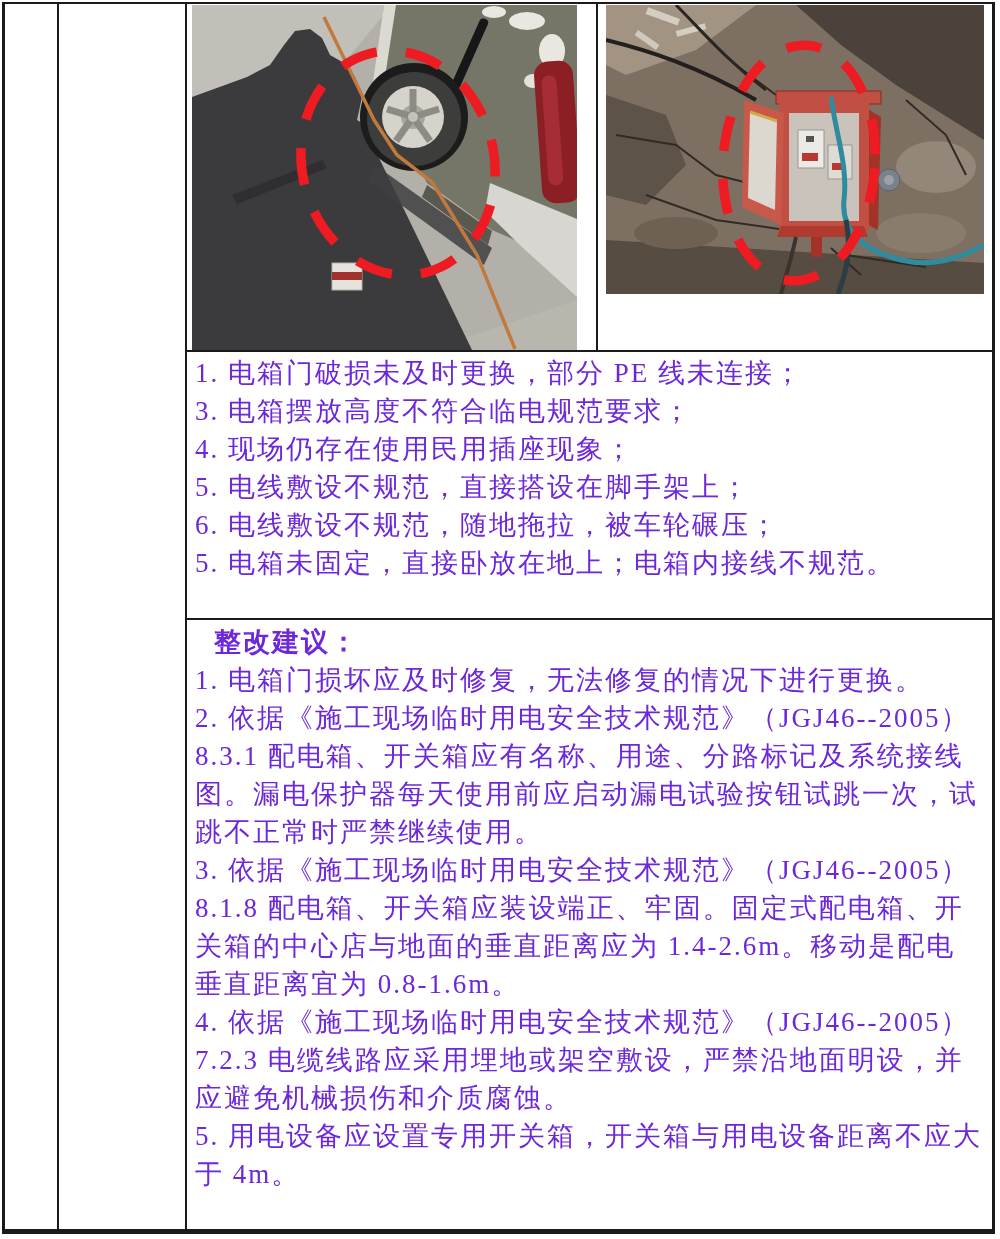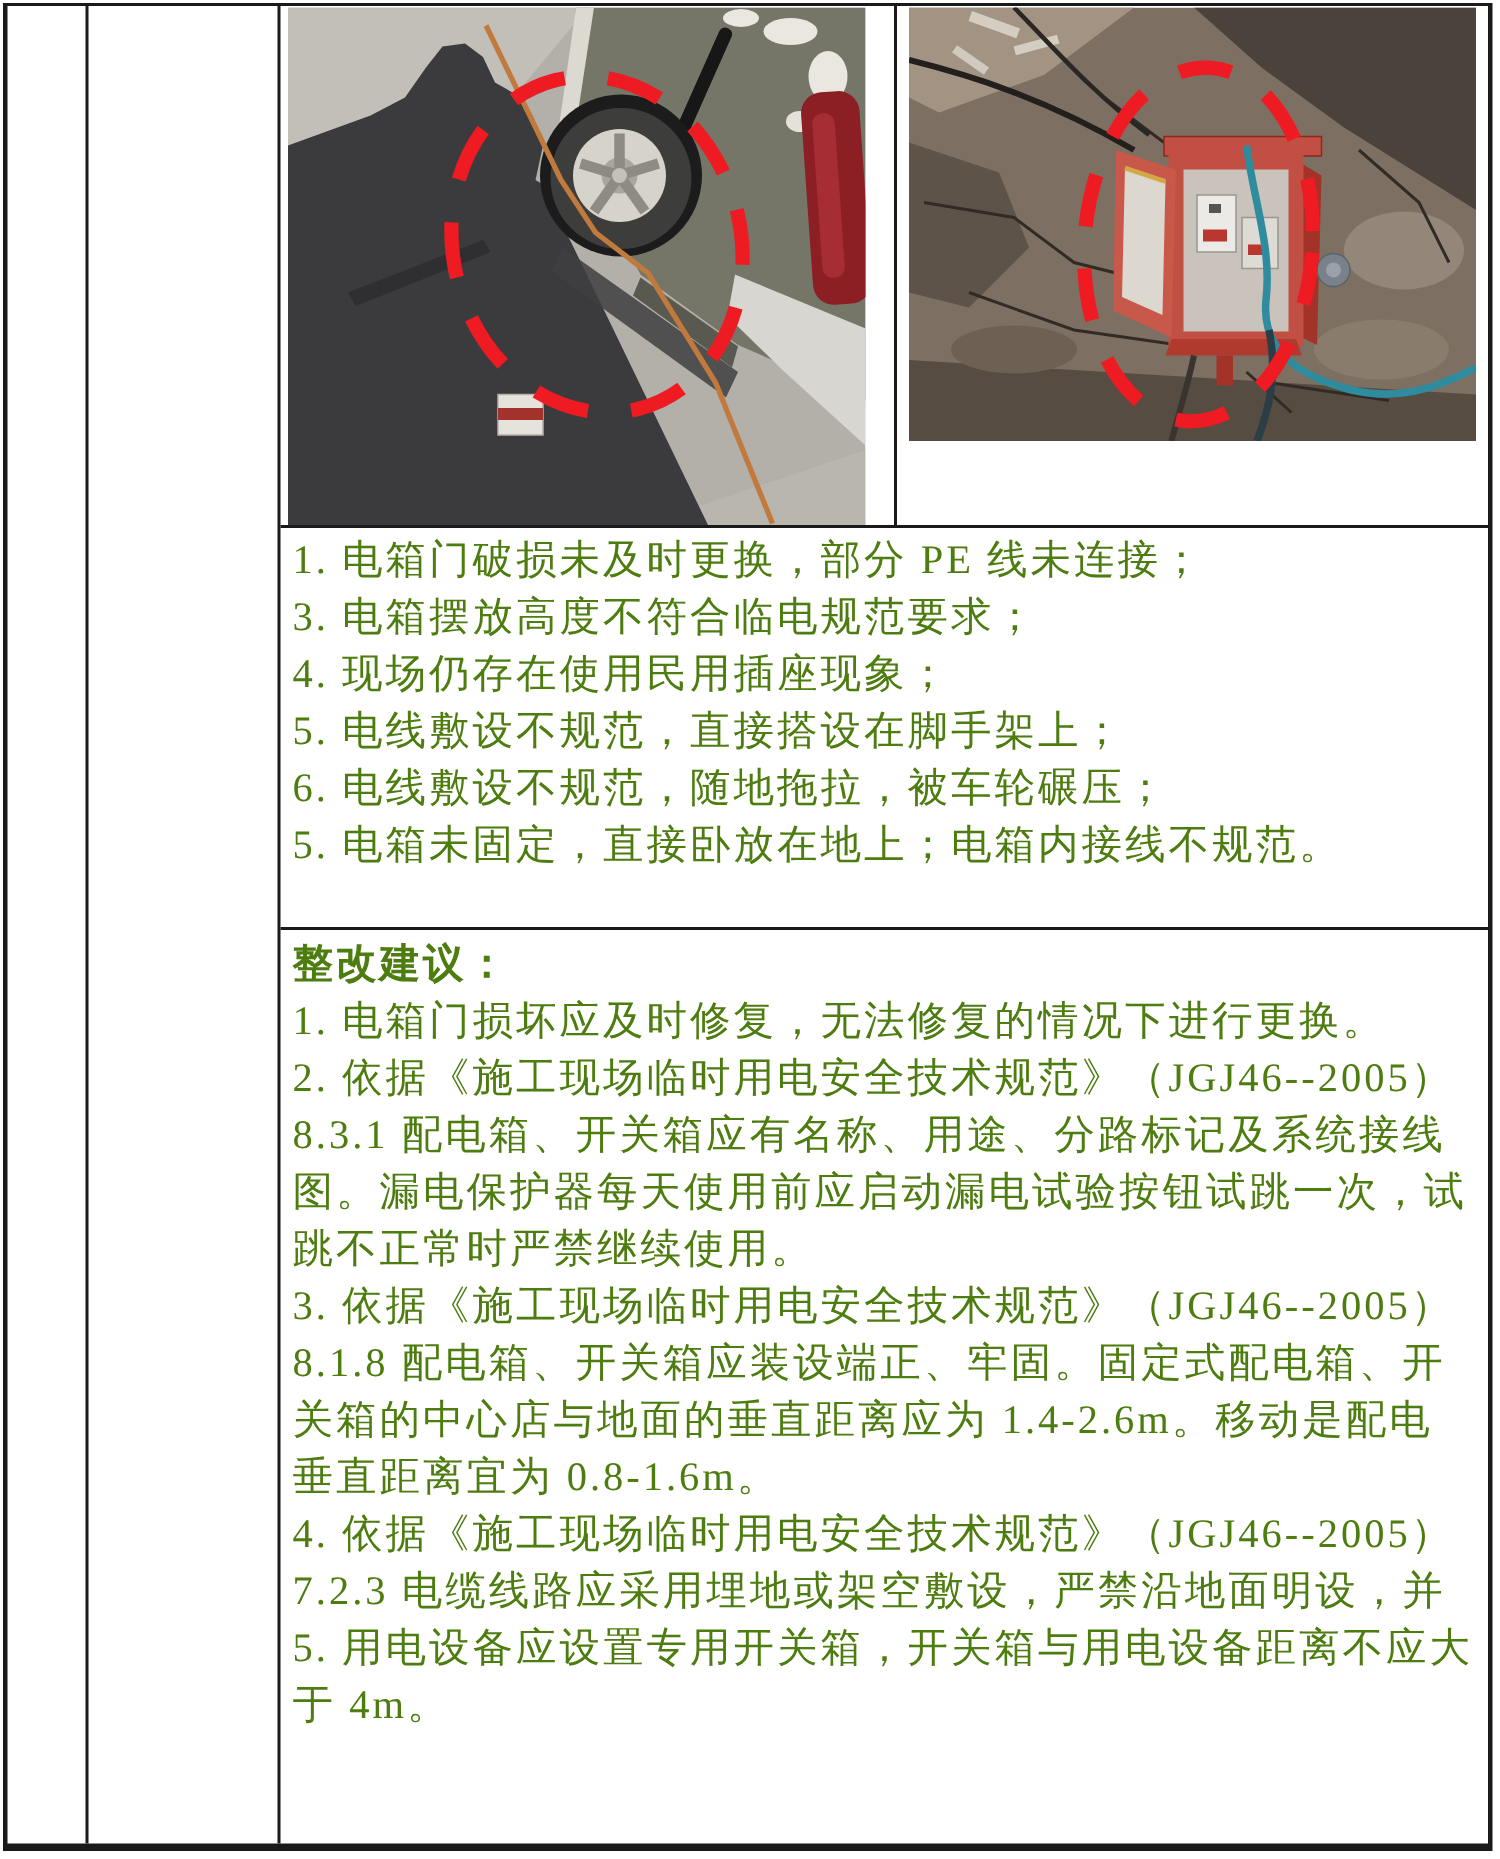--- a/index.html
+++ b/index.html
@@ -1,34 +1,34 @@
 <!DOCTYPE html>
 <html><head>
 <meta charset="utf-8">
 <style>
   html,body{margin:0;padding:0;background:#ffffff;}
   .page{position:relative;width:1000px;height:1239px;background:#ffffff;overflow:hidden;
-        font-family:"Liberation Serif","DejaVu Serif",serif;color:#4d7c0f;text-decoration:underline;}
+        font-family:"Liberation Serif","DejaVu Serif",serif;color:#6d28d9;text-decoration:underline;}
   .doc-table{position:absolute;left:2px;top:2px;width:993px;height:1232px;box-sizing:border-box;
         border:2px solid #1a1a1a;border-left-width:3px;border-right-width:3px;border-bottom-width:5px;
         display:flex;background:#ffffff;}
   .col-a{width:52px;border-right:2px solid #1a1a1a;}
   .col-b{width:126px;border-right:2px solid #1a1a1a;}
   .col-main{flex:1;display:flex;flex-direction:column;min-width:0;}
   .row-photos{height:348px;border-bottom:2px solid #1a1a1a;display:flex;box-sizing:border-box;}
   .cell-photo-left{width:411px;border-right:2px solid #1a1a1a;position:relative;box-sizing:border-box;}
   .cell-photo-right{flex:1;position:relative;}
   .photo-svg{position:absolute;display:block;}
   .photo-left-svg{left:5px;top:1px;}
   .photo-right-svg{left:8px;top:1px;}
   .row-issues{height:268px;border-bottom:2px solid #1a1a1a;box-sizing:border-box;
         padding:2px 4px 0 8px;overflow:hidden;}
   .row-suggestions{flex:1;padding:3px 4px 0 8px;overflow:hidden;}
   .tline{font-size:27px;line-height:38px;letter-spacing:2px;white-space:nowrap;}
-  .tline.bold{font-weight:bold;}
+  .tline.bold{font-weight:bold;margin-left:19px;}
 </style>
 </head>
 <body>
 
 <div class="page">
   <div class="doc-table">
     <div class="col-a"></div>
     <div class="col-b"></div>
     <div class="col-main">
 
@@ -144,19 +144,20 @@
         <div class="tline">2. 依据《施工现场临时用电安全技术规范》（JGJ46--2005）</div>
         <div class="tline">8.3.1 配电箱、开关箱应有名称、用途、分路标记及系统接线</div>
         <div class="tline">图。漏电保护器每天使用前应启动漏电试验按钮试跳一次，试</div>
         <div class="tline">跳不正常时严禁继续使用。</div>
         <div class="tline">3. 依据《施工现场临时用电安全技术规范》（JGJ46--2005）</div>
         <div class="tline">8.1.8 配电箱、开关箱应装设端正、牢固。固定式配电箱、开</div>
         <div class="tline">关箱的中心店与地面的垂直距离应为 1.4-2.6m。移动是配电</div>
         <div class="tline">垂直距离宜为 0.8-1.6m。</div>
         <div class="tline">4. 依据《施工现场临时用电安全技术规范》（JGJ46--2005）</div>
         <div class="tline">7.2.3 电缆线路应采用埋地或架空敷设，严禁沿地面明设，并</div>
+        <div class="tline">应避免机械损伤和介质腐蚀。</div>
         <div class="tline">5. 用电设备应设置专用开关箱，开关箱与用电设备距离不应大</div>
         <div class="tline">于 4m。</div>
       </div>
 
     </div>
   </div>
 </div>
 
 </body></html>

